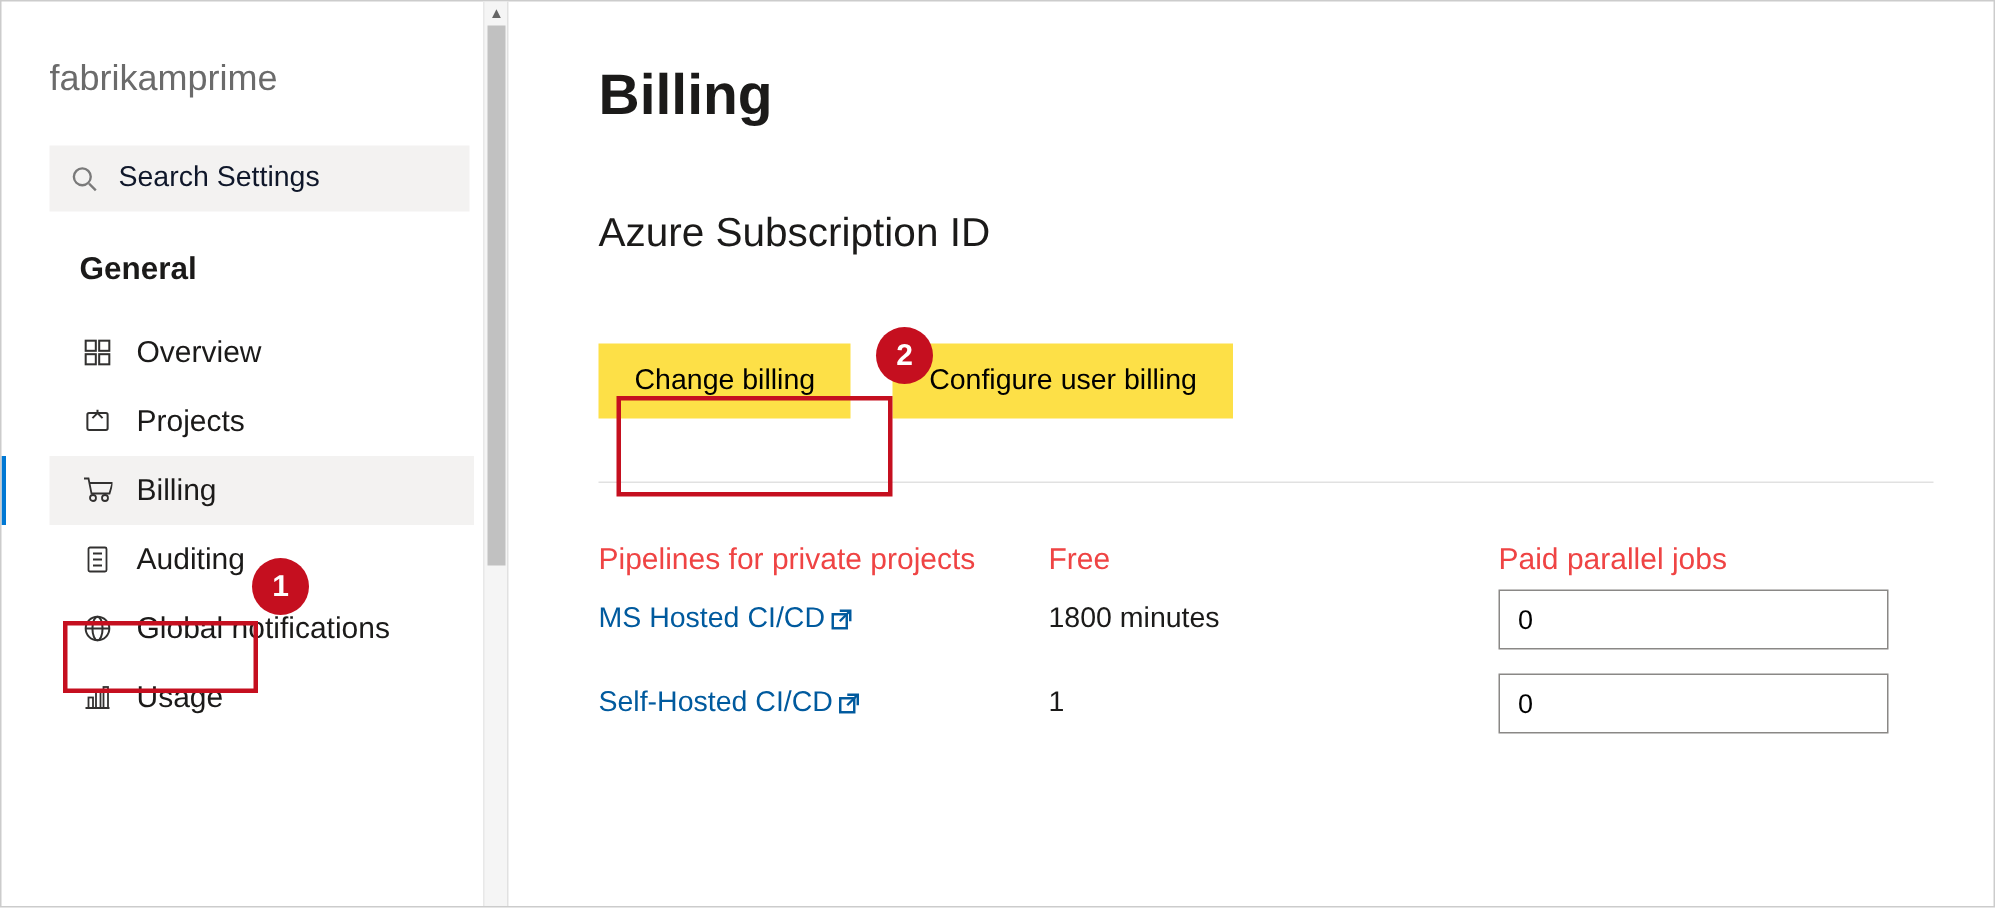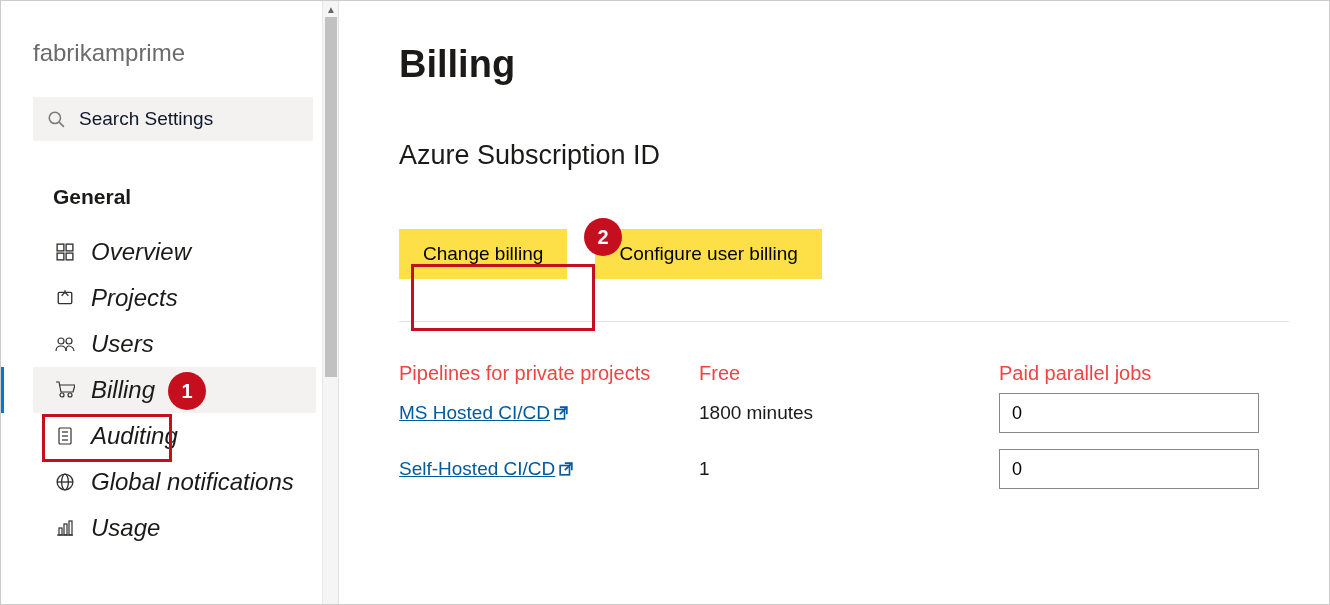--- a/index.html
+++ b/index.html
@@ -14,24 +14,24 @@
   .scrollbar-arrow.top { top:0; }
   .scrollbar-thumb { position:absolute; left:2px; top:16px; width:12px; height:360px; background:#c1c1c1; border-radius:0; }
 
   .org-title { font-size: 27px; font-weight: 600; white-space: nowrap; overflow: hidden; text-overflow: ellipsis; width: 280px; }
   .org-sub { font-size: 24px; color: #6b6b6b; margin-top: 4px; }
 
   .search-box { margin-top: 30px; background: #f3f2f1; height: 44px; display:flex; align-items:center; padding: 0 14px; width: 280px; }
   .search-box svg { flex:0 0 auto; }
   .search-placeholder { margin-left: 14px; font-size: 19px; color: #0f172a; }
 
-  .section-header { margin-top: 44px; font-size: 21px; font-weight: 600; padding-left: 20px; }
+  .section-header { margin-top: 27px; font-size: 21px; font-weight: 600; padding-left: 20px; }
 
   .nav { margin-top: 20px; }
-  .nav-item { display:flex; align-items:center; height: 46px; padding-left: 20px; font-size: 24px; cursor:pointer; position:relative;font-style:italic; }
+  .nav-item { display:flex; align-items:center; height: 46px; padding-left: 20px; font-size: 20px; cursor:pointer; position:relative; }
   .nav-item .icon { width: 24px; display:flex; align-items:center; justify-content:center; margin-right: 14px; }
   .nav-item.active { background: #f3f2f1; }
   .nav-item.active::before { content:""; position:absolute; left:-32px; top:0; bottom:0; width:3px; background:#0078d4; }
 
   .highlight-box { border: 3px solid #c50f1f; position:absolute; pointer-events:none; }
   #hl-billing { left: 41px; top: 413px; width: 130px; height: 48px; }
   #hl-change  { left: 410px; top: 263px; width: 184px; height: 67px; }
 
   .annot-circle { position:absolute; width: 38px; height:38px; border-radius:50%; background:#c50f1f; color:#fff; display:flex; align-items:center; justify-content:center; font-size:20px; font-weight:600; }
   #annot1 { left: 167px; top: 371px; }
@@ -44,21 +44,21 @@
 
   .btn-row { margin-top: 58px; display:flex; gap: 28px; }
   .btn { background:#fde047; border:none; height: 50px; padding: 0 24px; font-size: 19px; font-family:inherit; cursor:pointer; }
 
   .divider { border-top:1px solid #e1e1e1; margin-top: 42px; }
 
   .table { margin-top: 40px; width: 100%; }
   .thead, .trow { display:grid; grid-template-columns: 300px 300px 280px; align-items:center; }
   .thead { color:#ef4444; font-size:20px; }
   .trow { height: 56px; font-size:19px; }
-  .link { color:#005a9e; text-decoration:underline; display:inline-flex; align-items:center; gap:4px;text-align:right; }
+  .link { color:#005a9e; display:inline-flex; align-items:center; gap:4px;text-align:right; }
   .ext-icon { width:14px; height:14px; }
 
   .num-input { width:260px; height:40px; border:1px solid #8a8886; padding: 0 12px; font-size:18px; font-family:inherit; }
 </style>
 </head>
 <body>
 
 <div class="sidebar">
   <div class="sidebar-inner">
     <div class="org-sub">fabrikamprime</div>
@@ -87,31 +87,20 @@
       </div>
       <div class="nav-item">
         <span class="icon">
           <svg width="18" height="18" viewBox="0 0 16 16" fill="none" stroke="#323130" stroke-width="1.2">
               <rect x="2" y="3" width="12" height="10" rx="1"></rect>
               <line x1="8" y1="3" x2="8" y2="1"></line>
               <polyline points="5,6 8,3 11,6"></polyline>
             </svg>
         </span>
         <span>Projects</span>
-      </div>
-      <div class="nav-item">
-        <span class="icon">
-          <svg width="20" height="16" viewBox="0 0 20 16" fill="none" stroke="#323130" stroke-width="1.2">
-              <circle cx="6" cy="5" r="3"></circle>
-              <circle cx="14" cy="5" r="3"></circle>
-              <path d="M1 15c0-3 2-5 5-5s5 2 5 5"></path>
-              <path d="M11 15c0-3 1-5 3-5s5 2 5 5"></path>
-            </svg>
-        </span>
-        <span>Users</span>
       </div>
       <div class="nav-item active">
         <span class="icon">
           <svg width="20" height="18" viewBox="0 0 20 18" fill="none" stroke="#323130" stroke-width="1.2">
               <circle cx="7" cy="14" r="2"></circle>
               <circle cx="15" cy="14" r="2"></circle>
               <path d="M1 1h3l2 10h12l2-7H5"></path>
             </svg>
         </span>
         <span>Billing</span>

